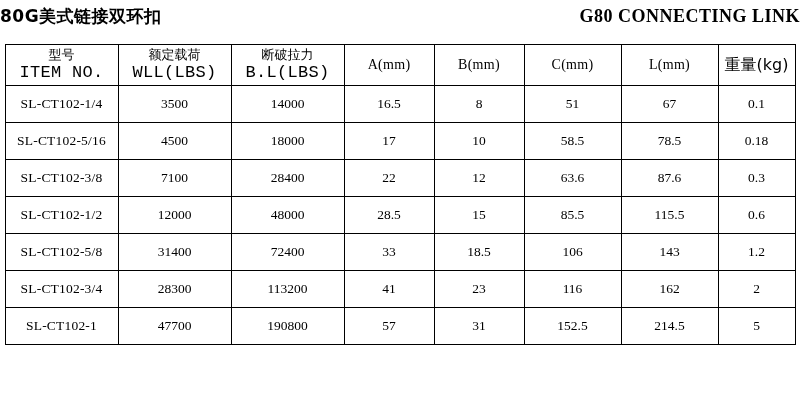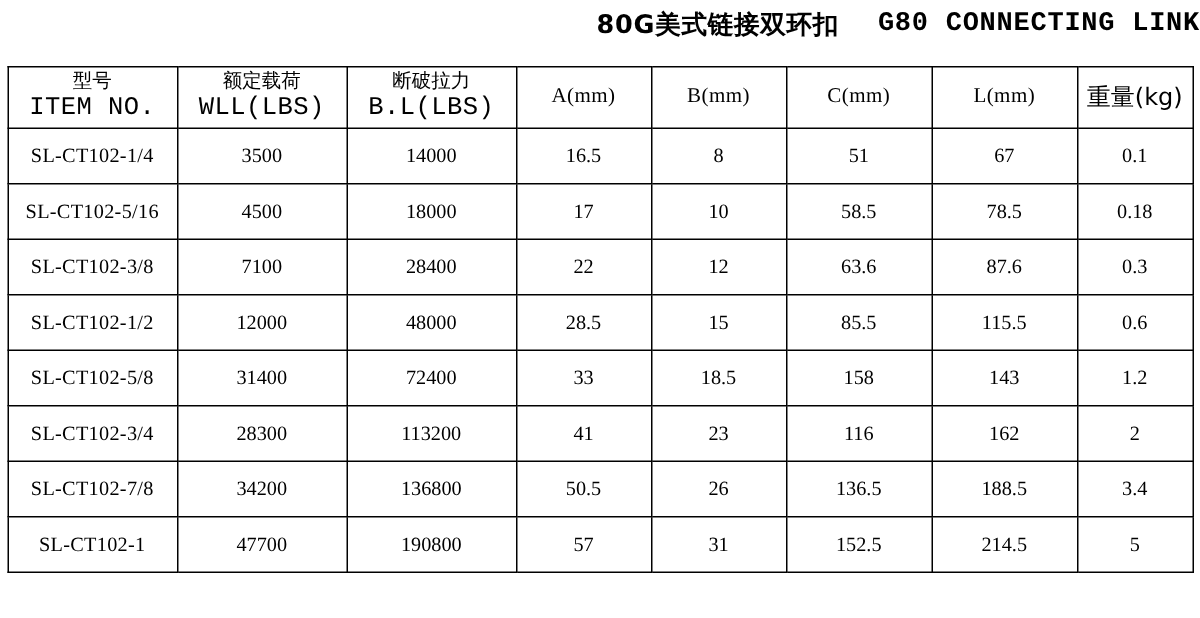--- a/index.html
+++ b/index.html
@@ -18,36 +18,36 @@
     width: 800px;
     height: 412px;
     box-sizing: border-box;
     padding: 0;
     position: relative;
   }
   .title-bar {
     height: 32px;
     display: flex;
     align-items: center;
-    justify-content: flex-end;
+    justify-content: space-between;
     font-size: 18px;
     font-weight: bold;
     letter-spacing: 0.5px;
   }
   .title-cn {
     font-family: "DejaVu Sans", "Liberation Sans", sans-serif;
     font-size: 17px;
     font-weight: bold;
   }
   .title-gap {
     display: inline-block;
     width: 26px;
   }
   .title-en {
-    font-family: Liberation Mono, monospace;
+    font-family: Liberation Serif, serif;
     font-size: 18px;
     font-weight: bold;
   }
   table.spec {
     border-collapse: collapse;
     width: 790px;
     margin: 12px auto;
     table-layout: fixed;
   }
   table.spec td, table.spec th {
@@ -199,45 +199,35 @@
         <td>85.5</td>
         <td>115.5</td>
         <td>0.6</td>
       </tr>
       <tr>
         <td class="item-col">SL-CT102-5/8</td>
         <td>31400</td>
         <td>72400</td>
         <td>33</td>
         <td>18.5</td>
-        <td>158</td>
+        <td>106</td>
         <td>143</td>
         <td>1.2</td>
       </tr>
       <tr>
         <td class="item-col">SL-CT102-3/4</td>
         <td>28300</td>
         <td>113200</td>
         <td>41</td>
         <td>23</td>
         <td>116</td>
         <td>162</td>
         <td>2</td>
       </tr>
       <tr>
-        <td class="item-col">SL-CT102-7/8</td>
-        <td>34200</td>
-        <td>136800</td>
-        <td>50.5</td>
-        <td>26</td>
-        <td>136.5</td>
-        <td>188.5</td>
-        <td>3.4</td>
-      </tr>
-      <tr>
         <td class="item-col">SL-CT102-1</td>
         <td>47700</td>
         <td>190800</td>
         <td>57</td>
         <td>31</td>
         <td>152.5</td>
         <td>214.5</td>
         <td>5</td>
       </tr>
     </tbody>

